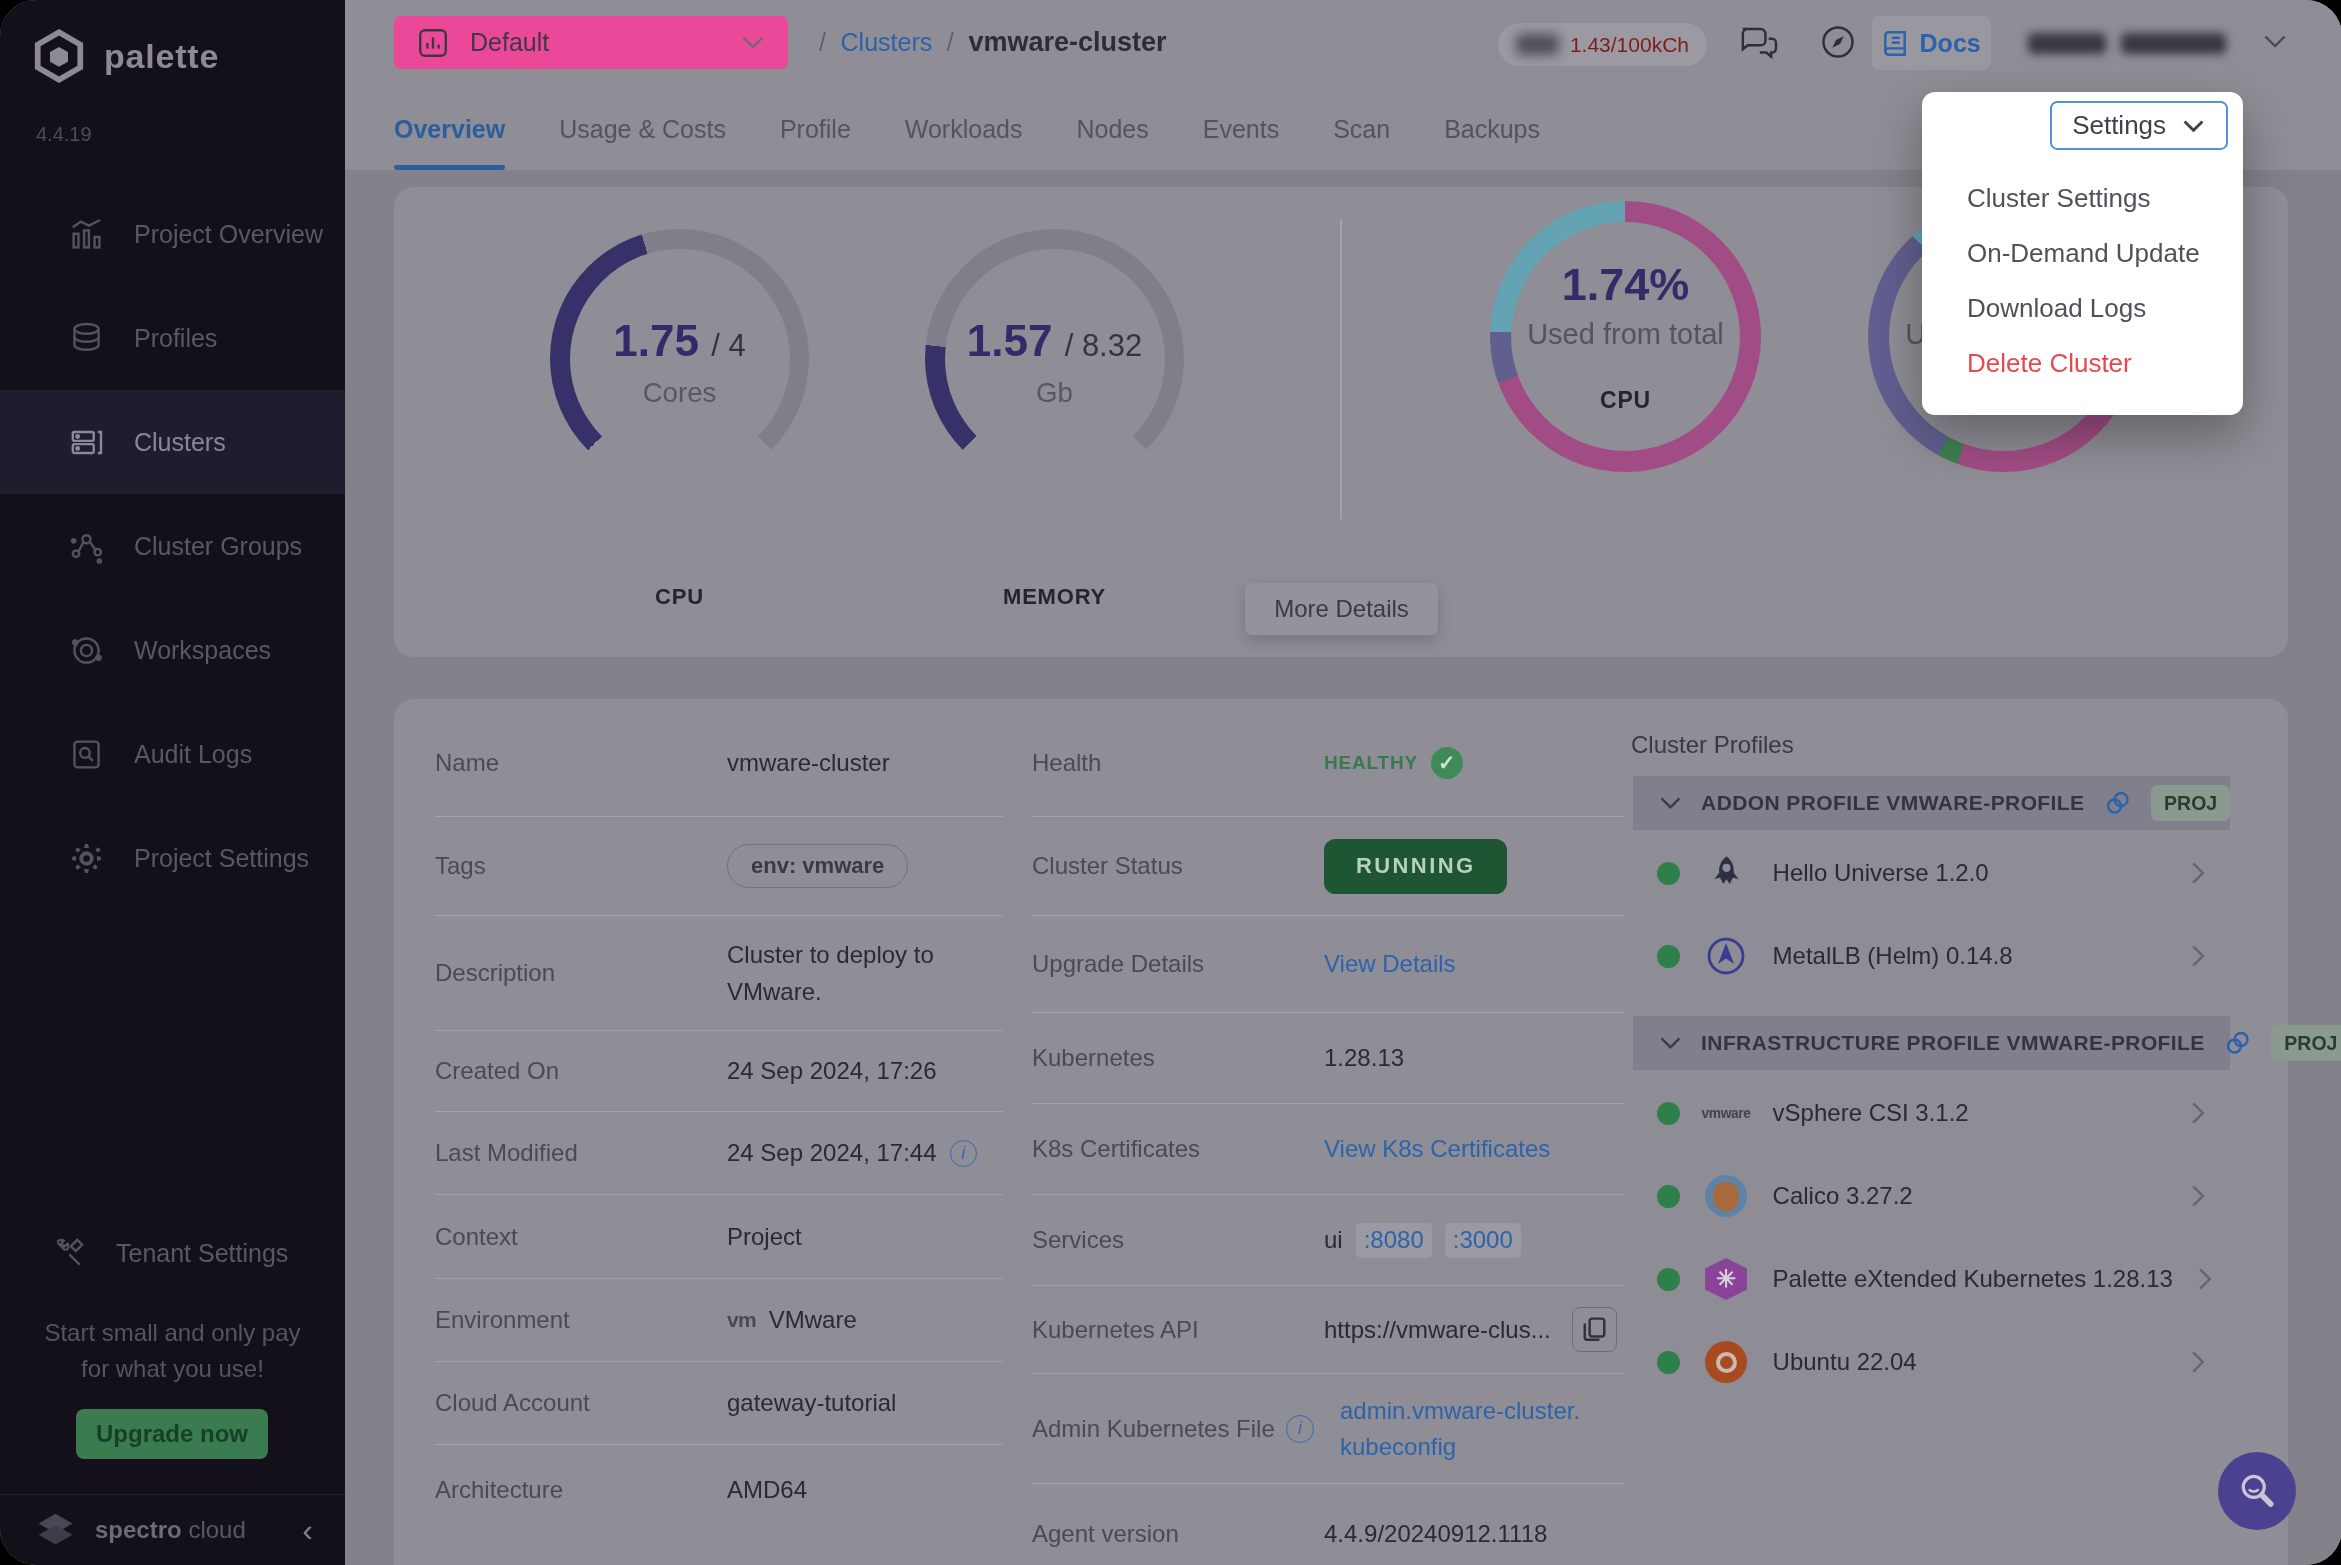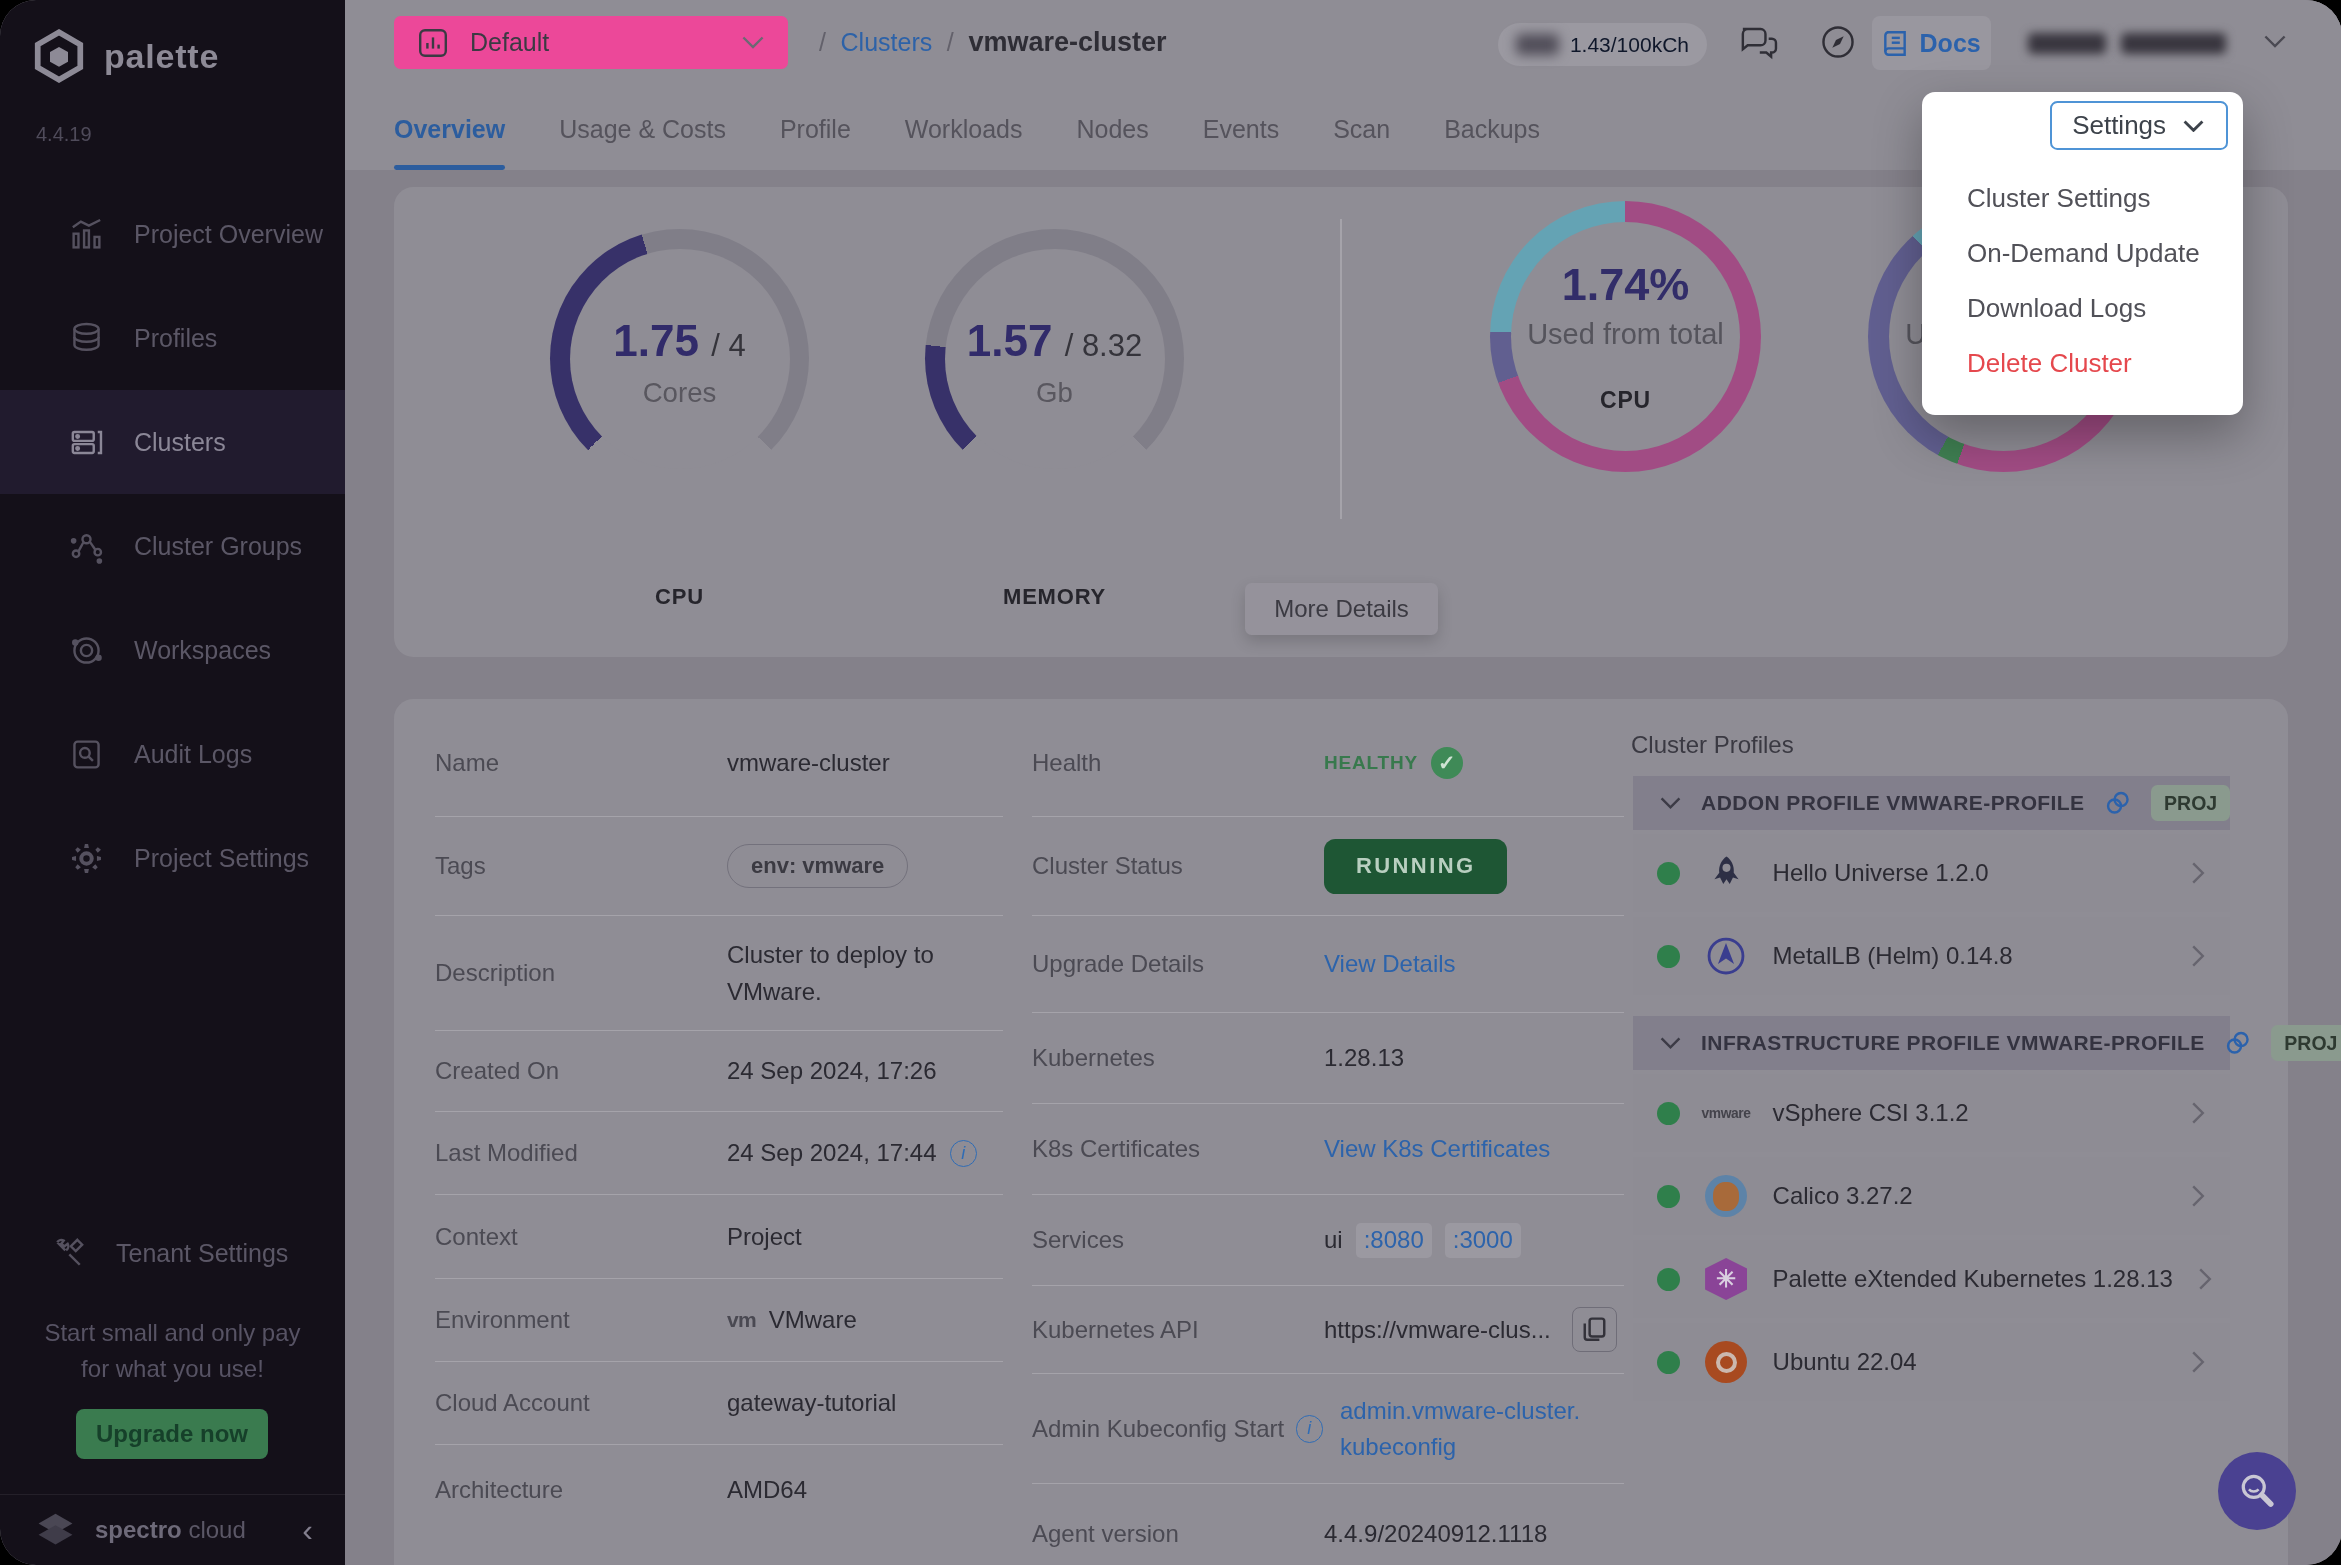--- a/index.html
+++ b/index.html
@@ -36,21 +36,21 @@
   .proj-select .sel-label{font-size:25px;color:#3b3a43;}
   .proj-select .sel-chev{margin-left:auto;color:#6b6973;width:24px;height:14.6px;}
 
   .breadcrumb{position:absolute;left:474px;top:16px;height:53px;display:flex;align-items:center;gap:14.6px;font-size:25px;}
   .bc-slash{color:#63616b;}
   .bc-link{color:#2d62a8;}
   .bc-current{color:#2e2d35;font-weight:600;font-size:27px;}
 
   .credits-pill{position:absolute;left:1153px;top:23px;width:209px;height:43px;border-radius:22px;background:#9b99a1;display:flex;align-items:center;justify-content:flex-end;padding:0 18px;gap:11.4px;}
   .credits-blur{width:52px;height:21px;background:#514e59;border-radius:4.9px;filter:blur(5.7px);margin-right:auto;}
-  .credits-text{font-size:21px;color:#0f172a;}
+  .credits-text{font-size:21px;color:#7f1d1d;}
   .top-icon{position:absolute;top:21px;width:42px;height:42px;color:#2f2e36;}
   .docs-chip{position:absolute;left:1527px;top:16px;width:119px;height:54px;background:#99979f;border-radius:8px;display:flex;align-items:center;justify-content:center;gap:9.7px;color:#2b62ac;font-size:25px;font-weight:600;}
   .user-area{position:absolute;left:1683px;top:29px;width:219px;height:29px;display:flex;gap:14.6px;align-items:center;}
   .user-blur{height:21px;background:#39363f;border-radius:4.9px;filter:blur(4.9px);}
   .user-chev{position:absolute;left:1918px;top:34px;width:24px;height:14.6px;color:#4a4952;}
 
   .tabs{position:absolute;left:0;top:89px;height:81px;display:flex;padding-left:49px;gap:54px;}
   .tab{position:relative;height:81px;display:flex;align-items:center;font-size:25px;color:#55535c;}
   .tab.active{color:#2c5d9e;font-weight:600;}
   .tab.active::after{content:"";position:absolute;left:0;right:0;bottom:0;height:4.9px;border-radius:2.4px;background:#2c5d9e;}
@@ -444,21 +444,21 @@
             <button class="copy-btn">
               <svg width="23" height="26" viewBox="0 0 28 32" fill="none" stroke="currentColor" stroke-width="3">
                   <rect x="8" y="2" width="18" height="22" rx="3"></rect>
                   <path d="M20 28H5a3 3 0 0 1-3-3V8"></path>
                 </svg>
             </button>
           </div>
         </div>
         <div class="drow" style="height:110px;">
           <div class="dlabel" style="width:308px;">
-              <span>Admin Kubeconfig Start</span>
+              <span>Admin Kubernetes File</span>
               <span class="info-icon">i</span>
             </div>
           <a class="dlink wrap-link">admin.vmware-cluster.kubeconfig</a>
         </div>
         <div class="drow" style="height:99px;">
           <div class="dlabel">Agent version</div>
           <div class="dvalue">4.4.9/20240912.1118</div>
         </div>
       </div>
 

